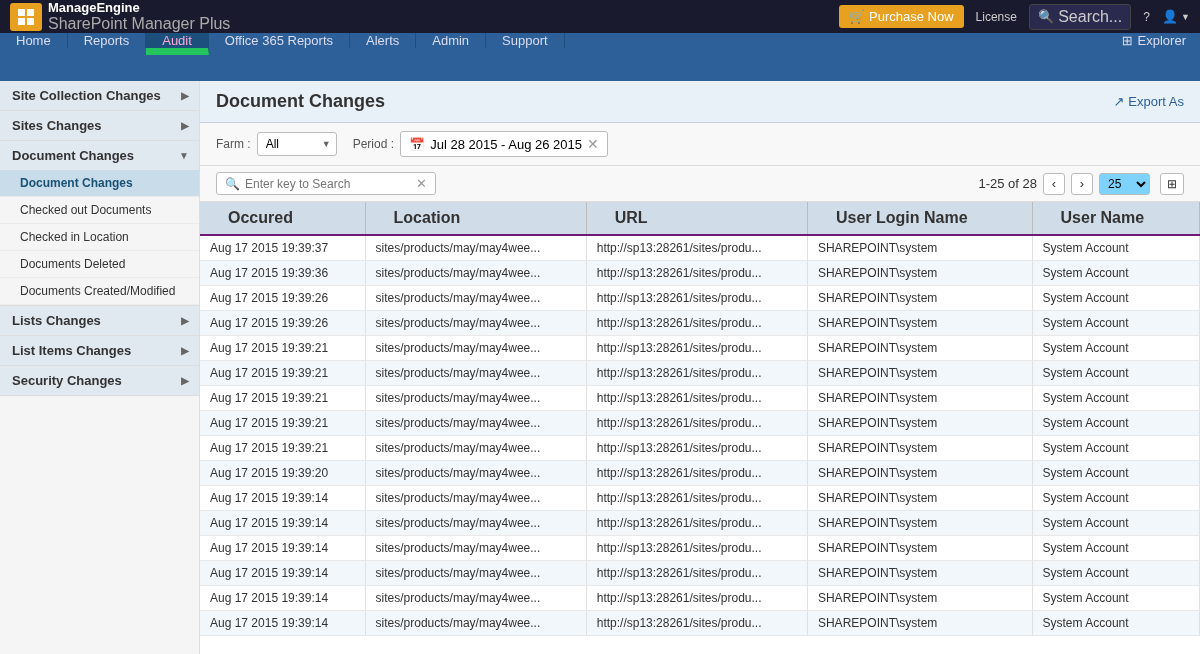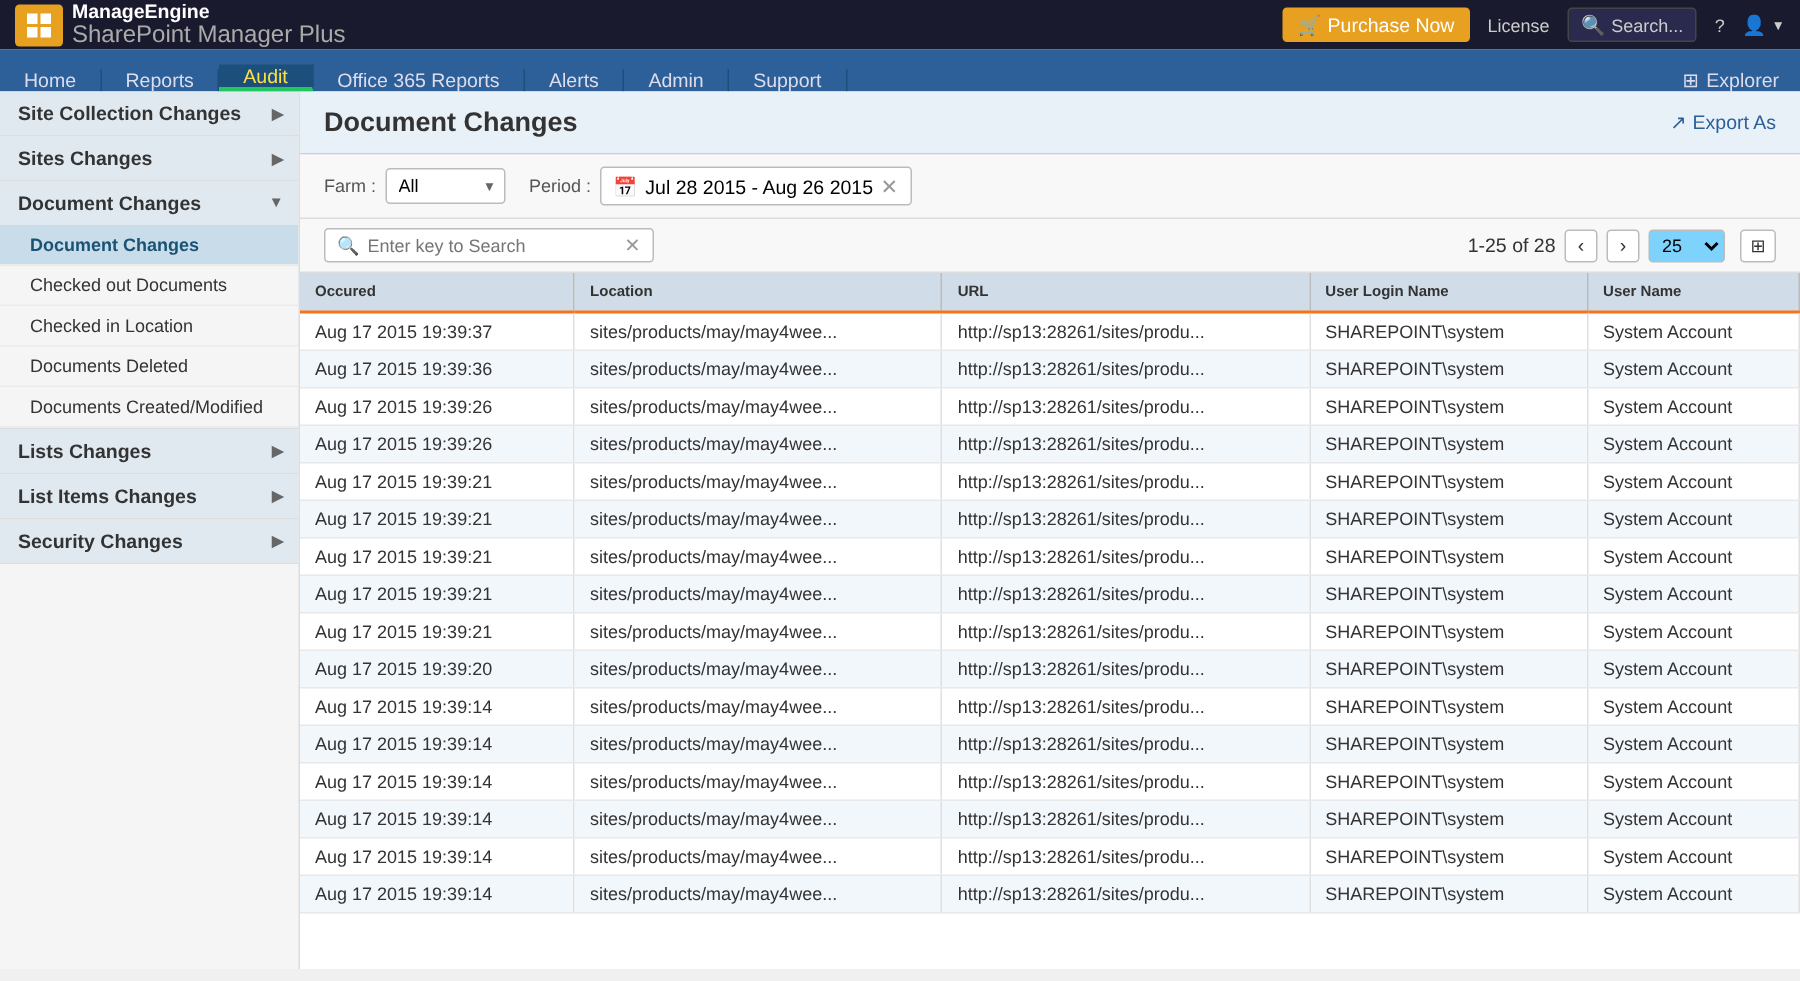--- a/index.html
+++ b/index.html
@@ -28,34 +28,34 @@
       font-size: 12px;
       display: flex; align-items: center; gap: 4px;
     }
     .topbar-link { color: #ccc; font-size: 12px; cursor: pointer; }
     .search-box { background: #2a2a4e; border: 1px solid #444; color: #ccc; padding: 3px 8px; border-radius: 3px; font-size: 12px; display: flex; align-items: center; gap: 4px; cursor: pointer; }
     .user-icon { color: #ccc; cursor: pointer; display: flex; align-items: center; gap: 3px; }
 
     
     .navbar {
       background: #2d6099;
-      height: 28px;
-      display: flex;
-      align-items: flex-end;
+      height: 48px;
+      display: flex;
+      align-items: flex-start;
     }
     .nav-item {
       color: #dde;
       padding: 0 16px;
       display: flex;
       align-items: center;
       cursor: pointer;
       font-size: 13px;
       border-right: 1px solid #1d4f7c;
     }
-    .nav-item.active { background: #1d4f7c; color: #fde047; border-bottom: 3px solid #22c55e; }
+    .nav-item.active { background: #1d4f7c; color: #f9a8d4; border-bottom: 7px solid #22c55e; }
     .explorer-btn {
       margin-left: auto;
       color: #dde;
       padding: 0 14px;
       display: flex;
       align-items: center;
       gap: 5px;
       cursor: pointer;
       font-size: 13px;
     }
@@ -179,21 +179,21 @@
     .pagination { display: flex; align-items: center; gap: 6px; font-size: 12px; color: #333; }
     .page-nav { background: white; border: 1px solid #bbb; border-radius: 3px; width: 22px; height: 22px; display: flex; align-items: center; justify-content: center; cursor: pointer; font-size: 11px; }
     .per-page { display: flex; align-items: center; gap: 4px; }
     .per-page-select { background: #7dd3fc; border: 1px solid #bbb; border-radius: 3px; padding: 2px 4px; font-size: 12px; cursor: pointer; }
     .grid-btn { background: white; border: 1px solid #bbb; border-radius: 3px; width: 24px; height: 22px; display: flex; align-items: center; justify-content: center; cursor: pointer; }
 
     
     .table-container { flex: 1; overflow-y: auto; }
     table { width: 100%; border-collapse: collapse; }
     thead tr { background: #d0dce8; }
-    thead th { padding: 7px 10px; text-align: left; font-size: 10px; color: #333; border-right: 1px solid #bbb; border-bottom: 2px solid #f97316; font-weight: bold; white-space: nowrap; }
+    thead th { padding: 7px 28px; text-align: left; font-size: 16px; color: #333; border-right: 1px solid #bbb; border-bottom: 2px solid #701a75; font-weight: bold; white-space: nowrap; }
     tbody tr:nth-child(even) { background: #f2f7fc; }
     tbody tr:nth-child(odd) { background: white; }
     tbody td { padding: 5px 10px; font-size: 12px; color: #333; border-right: 1px solid #e0e0e0; border-bottom: 1px solid #e8e8e8; white-space: nowrap; overflow: hidden; text-overflow: ellipsis; max-width: 220px; }
   </style>
 </head>
 <body>
 
 <div class="topbar">
   <div class="topbar-left">
     <div class="topbar-logo">
@@ -212,21 +212,21 @@
     </div>
   </div>
   <div class="topbar-right">
     <button class="purchase-btn">
       <span>🛒</span>
       <span>Purchase Now</span>
     </button>
     <span class="topbar-link">License</span>
     <div class="search-box">
       <span>🔍</span>
-      <span style="color:#ccc;font-size:12px;">Search...</span>
+      <span style="color:#ccc;font-size:16px;">Search...</span>
     </div>
     <span class="topbar-link">?</span>
     <div class="user-icon">
       <span>👤</span>
       <span style="font-size:9px;">▼</span>
     </div>
   </div>
 </div>
 
 <div class="navbar">

